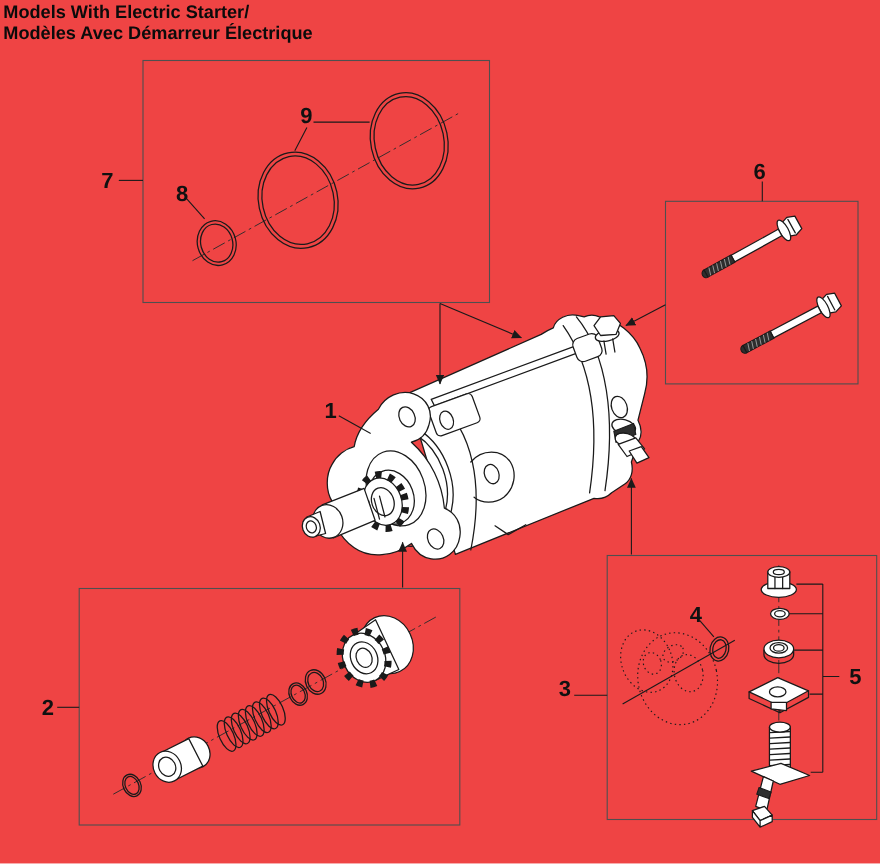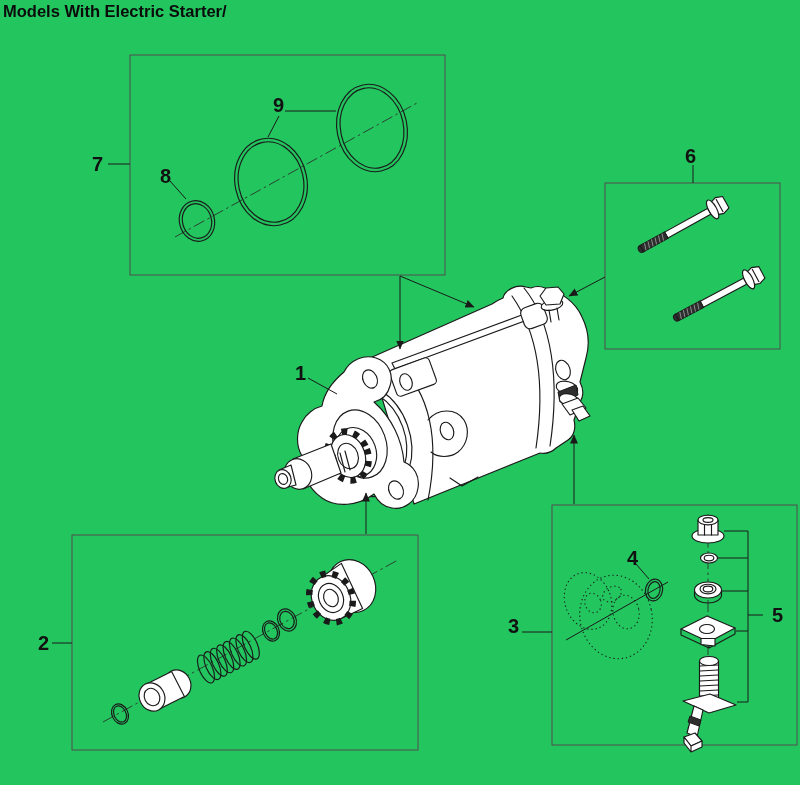--- a/index.html
+++ b/index.html
@@ -1,16 +1,16 @@
 <!DOCTYPE html>
 <html><head>
 <meta charset="utf-8">
 <style>
   html,body{margin:0;padding:0;background:#fff}
-  .page{position:relative;width:800px;height:785px;background:#22c55e;overflow:hidden;
+  .page{position:relative;width:800px;height:785px;background:#ef4444;overflow:hidden;
         font-family:"Liberation Sans",sans-serif}
   .title{position:absolute;top:2px;left:3px;font-weight:700;font-size:16.5px;
          line-height:19px;color:#0b0b0b;white-space:nowrap}
   .footer{position:absolute;top:772px;left:2px;font-size:8.5px;letter-spacing:-.1px;
           color:#222;white-space:nowrap}
   svg{position:absolute;top:0;left:0}
   .k{stroke:#1a1a1a;fill:none;stroke-width:1.15;stroke-linecap:round;stroke-linejoin:round}
   .w{stroke:#1a1a1a;fill:#fff;stroke-width:1.15;stroke-linejoin:round}
   .box{stroke:#4f4f4f;fill:none;stroke-width:1}
   .cl{stroke:#2b2b2b;fill:none;stroke-width:.85;stroke-dasharray:12 3.5 2.5 3.5}
@@ -21,20 +21,21 @@
   .teeth{stroke:#1a1a1a;fill:none;stroke-width:6.5;stroke-dasharray:5.5 6.5}
   .hatch{stroke:#999;stroke-width:.8}
 </style>
 </head>
 <body>
 
 <div class="page">
 
   <div class="title">
     <div>Models With Electric Starter/</div>
+    <div>Modèles Avec Démarreur Électrique</div>
   </div>
 
   <svg width="800" height="785" viewBox="0 0 800 785">
     <defs>
       <marker id="ah" markerWidth="11" markerHeight="9" refX="8.5" refY="4" orient="auto">
         <path d="M0,0 L9,4 L0,8 Z" fill="#1a1a1a"></path>
       </marker>
     </defs>
 
     <rect class="box" x="130" y="55" width="315" height="220"></rect>

